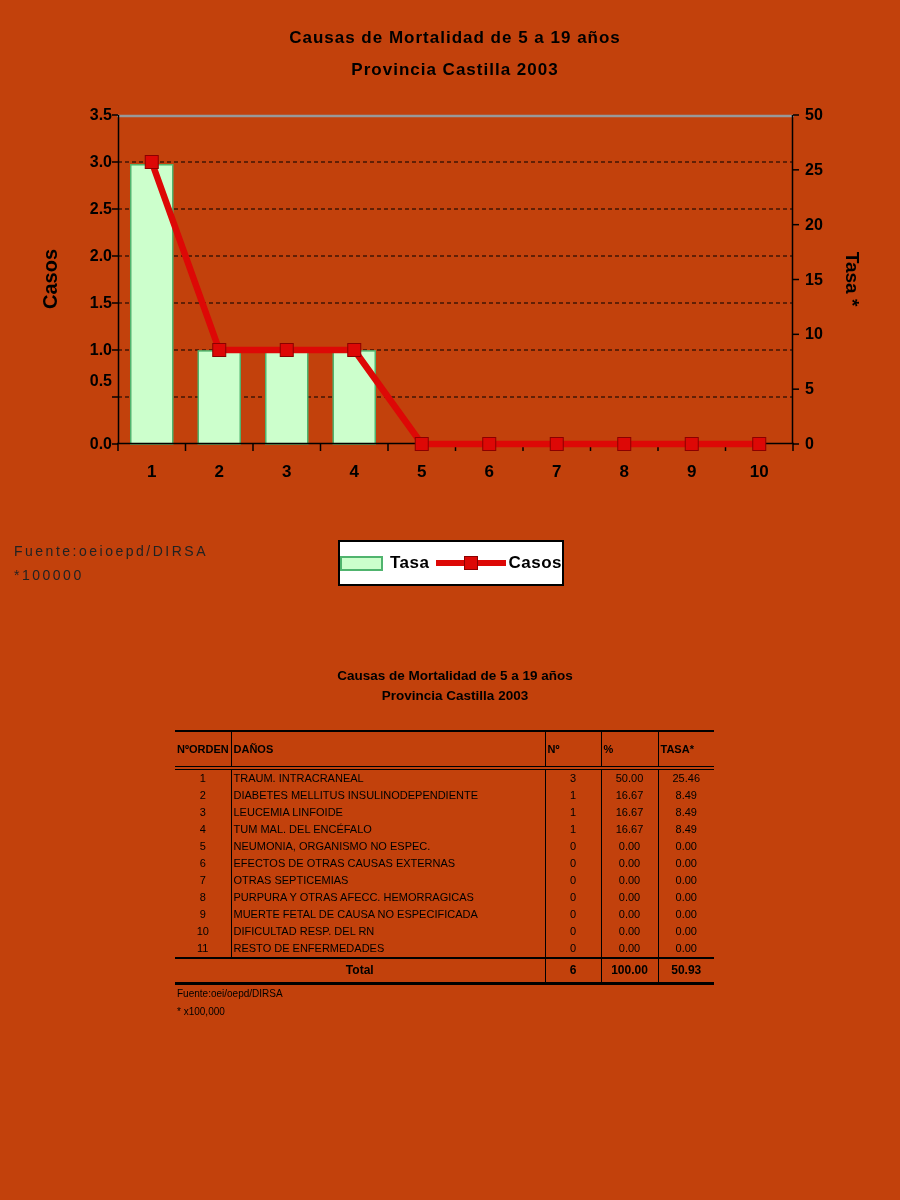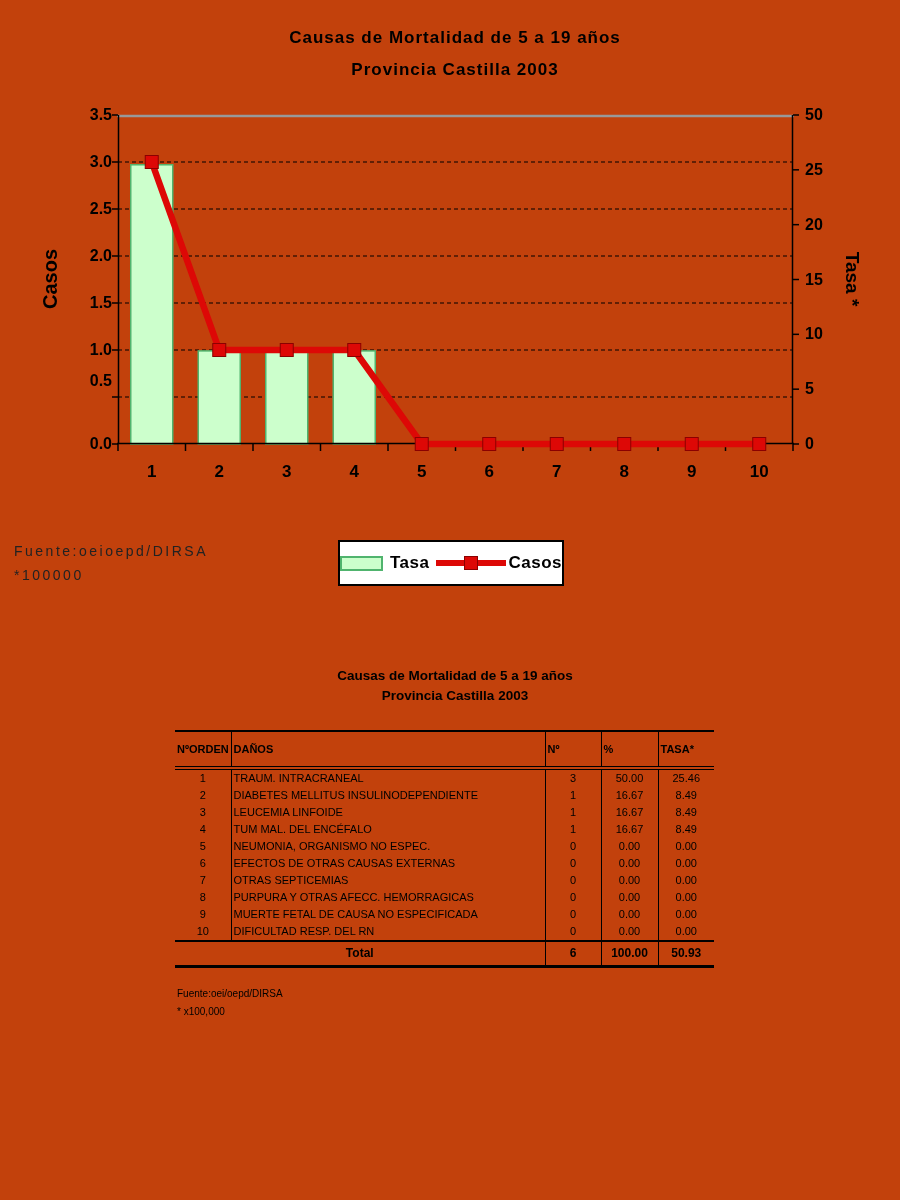--- a/index.html
+++ b/index.html
@@ -206,20 +206,27 @@
           <td class="vl c">0.00</td>
           <td class="vl c">0.00</td>
         </tr>
         <tr>
           <td class="c">10</td>
           <td class="vl l">DIFICULTAD RESP. DEL RN</td>
           <td class="vl c">0</td>
           <td class="vl c">0.00</td>
           <td class="vl c">0.00</td>
         </tr>
+        <tr>
+          <td class="c">11</td>
+          <td class="vl l">RESTO DE ENFERMEDADES</td>
+          <td class="vl c">0</td>
+          <td class="vl c">0.00</td>
+          <td class="vl c">0.00</td>
+        </tr>
       </tbody>
     <tfoot>
       <tr class="total">
         <td colspan="2" class="c">Total</td>
         <td class="vl c">6</td>
         <td class="vl c">100.00</td>
         <td class="vl c">50.93</td>
       </tr>
     </tfoot>
   </table>

